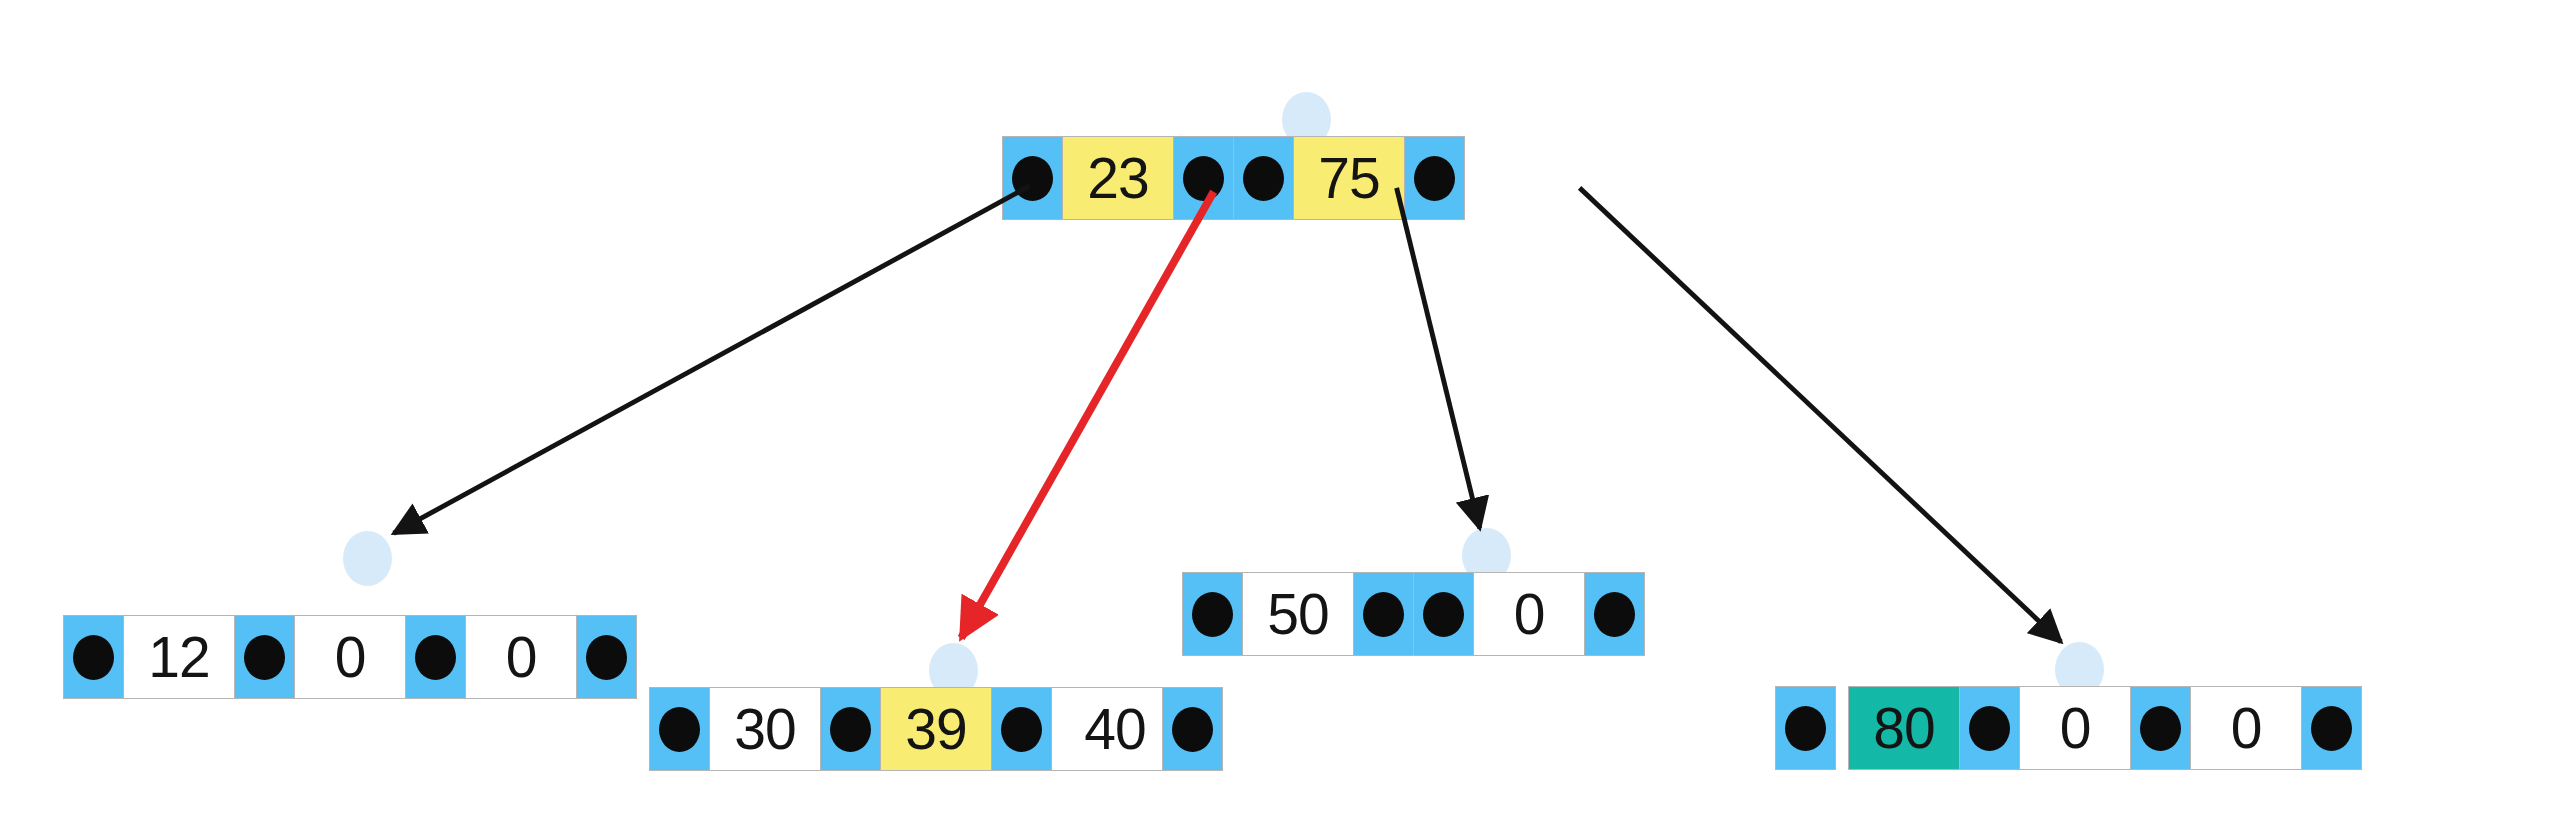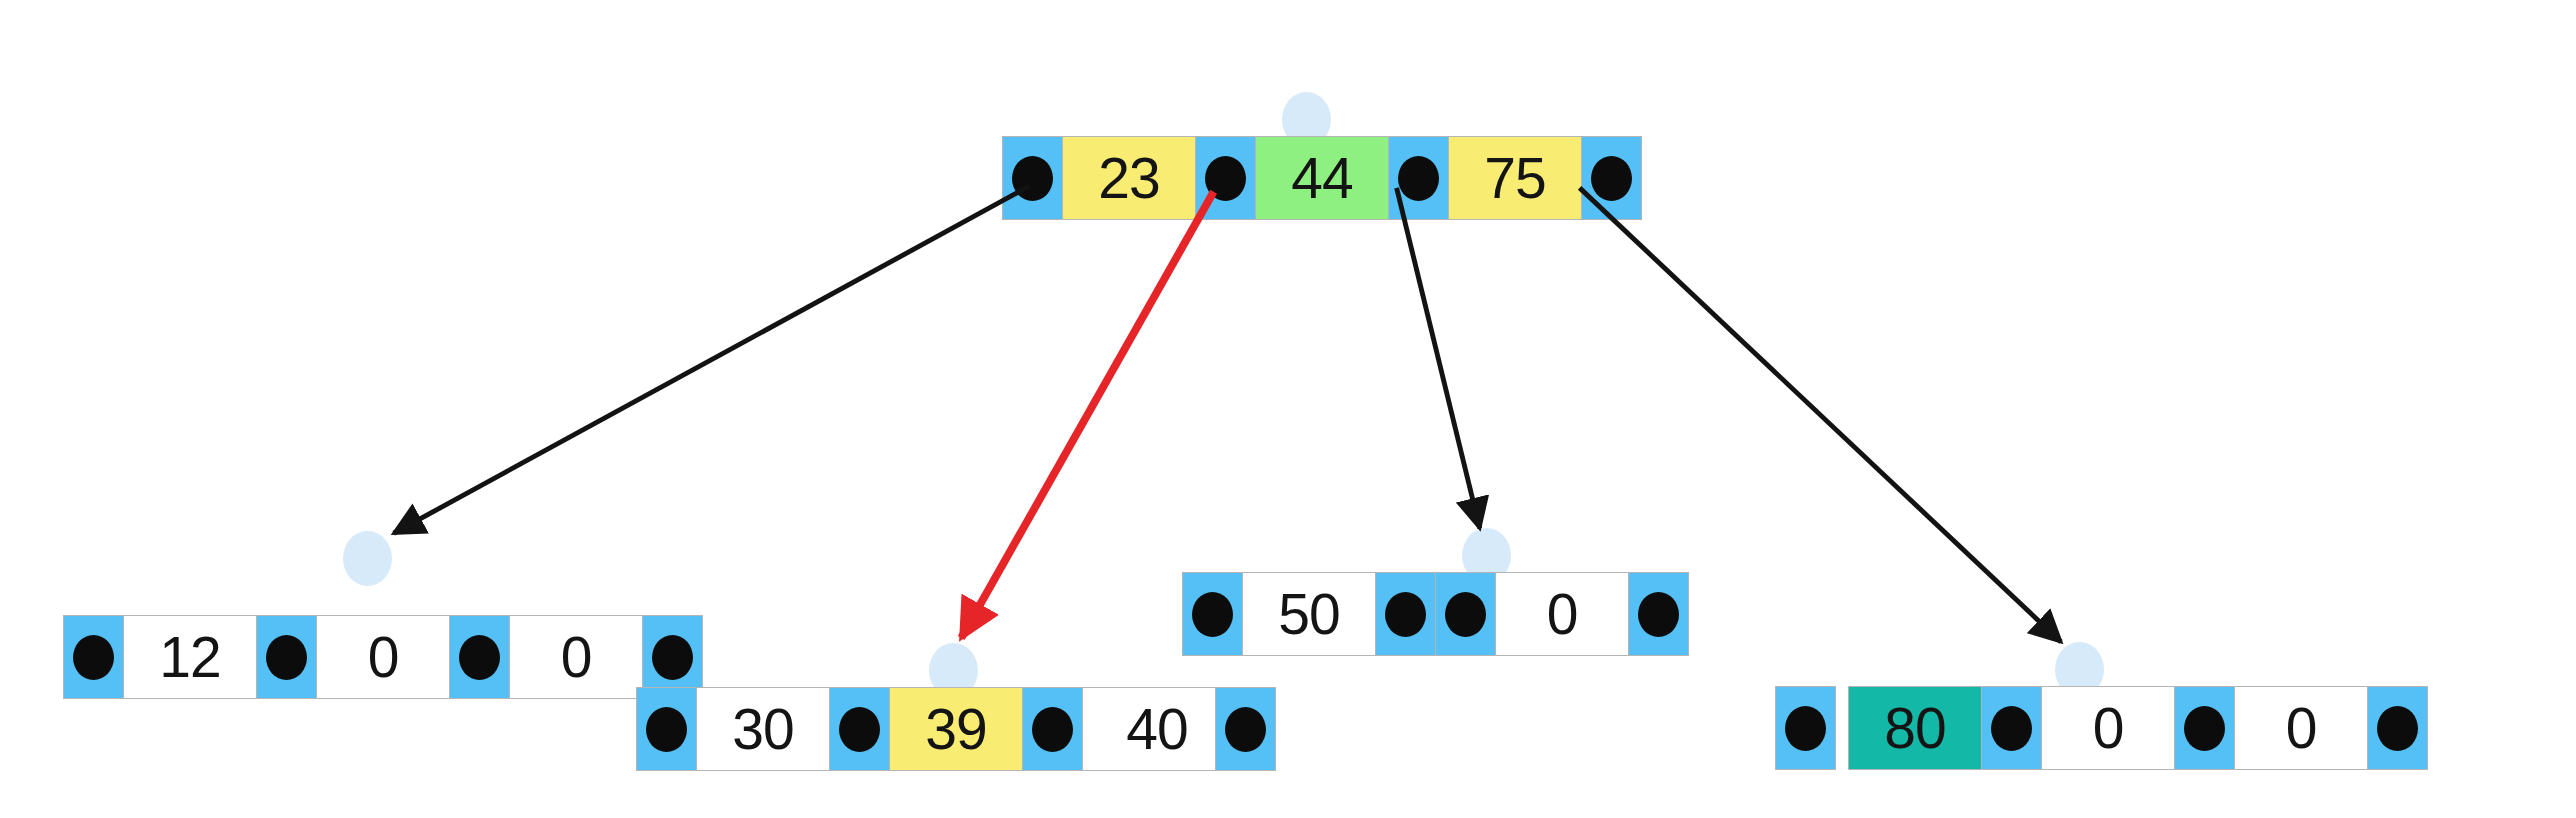--- a/index.html
+++ b/index.html
@@ -17,32 +17,32 @@
   .slot-root{left:1282px;top:92px;}
   .slot-c1{left:343px;top:531px;}
   .slot-c2{left:929px;top:643px;}
   .slot-c3{left:1462px;top:528px;}
   .slot-c4{left:2055px;top:642px;}
 
   
   .node{position:absolute;display:flex;z-index:2;}
   .pos-root{left:1002px;top:136px;}
   .pos-c1{left:63px;top:575px;margin-top:40px;}
-  .pos-c2{left:636px;top:687px;}
+  .pos-c2{left:649px;top:687px;}
   .pos-c3{left:1182px;top:572px;}
   .pos-c4{left:1775px;top:686px;}
 
   .cell{
     height:84px;box-sizing:border-box;border:1px solid #b5b5b5;
     display:flex;align-items:center;justify-content:center;
   }
   .cell + .cell{margin-left:-1px;}
   .ptr{width:61px;}
   .key{
-    width:134px;font-size:57px;line-height:1;color:#141414;
+    width:112px;font-size:57px;line-height:1;color:#141414;
     background:#ffffff;letter-spacing:-1px;
   }
   .dot{width:41px;height:45px;border-radius:50%;}
 
   
   #arrow-layer{
     position:absolute;left:0;top:0;width:2576px;height:818px;
     z-index:3;pointer-events:none;
   }
 </style>
@@ -58,21 +58,20 @@
   <div class="slot slot-c4" style="background: rgb(215, 234, 249);"></div>
 
   <div class="node pos-root">
     <div class="cell ptr" style="background: rgb(85, 192, 245);">
         <span class="dot" style="background: rgb(12, 12, 12);"></span>
       </div>
     <div class="cell key" style="background: rgb(248, 236, 114);">23</div>
     <div class="cell ptr" style="background: rgb(85, 192, 245);">
         <span class="dot" style="background: rgb(12, 12, 12);"></span>
       </div>
-    <div class="cell key" style="background: rgb(141, 240, 128);">44</div>
     <div class="cell ptr" style="background: rgb(85, 192, 245);">
         <span class="dot" style="background: rgb(12, 12, 12);"></span>
       </div>
     <div class="cell key" style="background: rgb(248, 236, 114);">75</div>
     <div class="cell ptr" style="background: rgb(85, 192, 245);">
         <span class="dot" style="background: rgb(12, 12, 12);"></span>
       </div>
   </div>
 
   <div class="node pos-c1">

